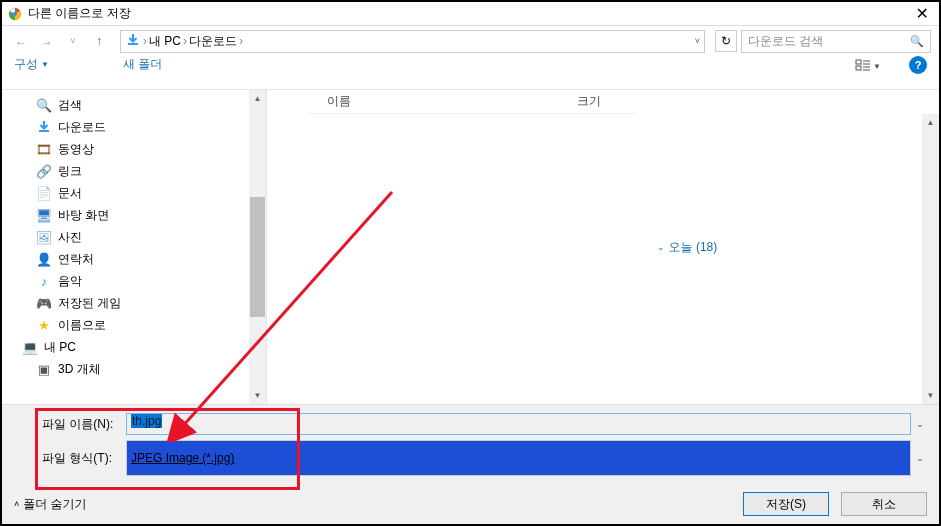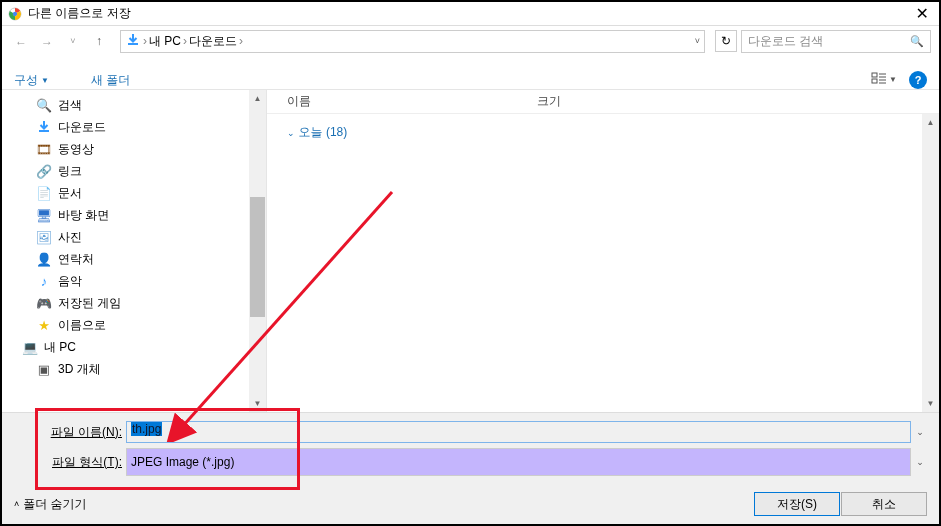--- a/index.html
+++ b/index.html
@@ -16,21 +16,21 @@
 .nav-arrow.up { color: #555; }
 .down-blue { color: #3399ff; }
 .breadcrumb { flex: 1; display: flex; align-items: center; border: 1px solid #ccc; height: 23px; padding: 0 4px; margin: 0 6px; gap: 2px; }
 .breadcrumb span { font-size: 12px; }
 .bc-sep { color: #888; font-size: 9px; }
 .brefresh { width: 22px; height: 22px; border: 1px solid #ccc; display: flex; align-items: center; justify-content: center; font-size: 12px; }
 .searchbox { width: 190px; height: 23px; border: 1px solid #ccc; display: flex; align-items: center; padding: 0 6px; color: #888; font-size: 12px; }
 .searchbox .mag { margin-left: auto; font-size: 11px; }
 
 
-.toolbar { height: 34px; display: flex; align-items: flex-end; padding: 0 12px; font-size: 12px; color: #1a6fb3; border-bottom: 1px solid #e5e5e5; gap: 6px; }
+.toolbar { height: 34px; display: flex; align-items: flex-start; padding: 0 12px; font-size: 12px; color: #1a6fb3; border-bottom: 1px solid #e5e5e5; gap: 22px; }
 .tb-item { display: flex; align-items: center; gap: 3px; cursor: pointer; }
 .tb-spacer { flex: 1; }
 .viewicon { width: 38px; height: 20px; border: 0; display: flex; align-items: center; justify-content: center; color: #555; gap:2px;}
 .help { width: 18px; height: 18px; border-radius: 50%; background: #0078d7; color: #fff; display: flex; align-items: center; justify-content: center; font-size: 11px; font-weight: bold; }
 
 
 .main { flex: 1; display: flex; overflow: hidden; }
 .tree { width: 265px; border-right: 1px solid #e5e5e5; padding: 4px 0 4px 34px; font-size: 12px; overflow-y: hidden; position: relative; }
 .tree-scroll { position: absolute; right: 0; top: 0; bottom: 0; width: 17px; background: #f0f0f0; display:flex; flex-direction:column;}
 .tree-scroll .arr { height:17px; display:flex; align-items:center; justify-content:center; font-size:8px; color:#666;}
@@ -45,45 +45,45 @@
 .ico-doc { color:#5a9bd5; }
 .ico-desktop { color:#2a6fc9; }
 .ico-pic { color:#5a9bd5; }
 .ico-contact { color:#d08030; }
 .ico-music { color:#3399ff; }
 .ico-saved { color:#777; }
 .ico-fav { color:#f1c40f; }
 .ico-pc { color:#2a6fc9; }
 .ico-3d { color:#555; }
 
-.content { flex: 1; display: flex; flex-direction: column; position: relative; }
+.content { flex: 1; display: flex; flex-direction: row; position: relative; padding-left: 40px; }
 .cols { display: flex; height: 24px; align-items: center; padding-left: 20px; font-size: 12px; color: #444; border-bottom: 1px solid #eee; }
 .col-name { width: 250px; }
 .col-date { width: 140px; }
 .col-type { width: 120px; }
 .col-size { width: 60px; }
 .group { padding: 10px 20px; font-size: 12px; color: #1a6fb3; display:flex; align-items:center; gap:4px;}
 .group .chev { font-size: 9px; }
 .content-scroll { position:absolute; right:0; top:24px; bottom:0; width:17px; background:#f0f0f0; display:flex; flex-direction:column;}
 .content-scroll .arr { height:17px; display:flex; align-items:center; justify-content:center; font-size:8px; color:#666;}
 
 
 .savefields { background: #f0f0f0; border-top: 1px solid #ddd; padding: 8px 10px 8px 40px; font-size: 12px; position:relative;}
 .fieldrow { display: flex; align-items: center; margin-bottom: 5px; }
-.fieldrow label { width: 80px; text-align: right; margin-right: 4px; text-decoration: underline; }
+.fieldrow label { width: 80px; margin-right: 4px; }
 .fname { flex: 1; height: 22px; border: 1px solid #7eb4ea; padding: 0 4px; font-size: 12px; }
 .fname .sel { background: #0078d7; color: #0f172a; padding: 0 1px; }
-.ftype { flex: 1; height: 28px; border: 1px solid #ccc; background: #c4b5fd; padding: 2px 4px; display: flex; align-items: center; }
+.ftype { flex: 1; height: 36px; border: 1px solid #ccc; background: #1d4ed8; padding: 2px 4px; display: flex; align-items: center; text-decoration: underline; }
 .combo-drop { width: 18px; text-align: center; color: #555; font-size:9px;}
 
 
 .footer { height: 40px; background: #f0f0f0; display: flex; align-items: center; padding: 0 12px; font-size: 12px; }
 .hide-folders { display:flex; align-items:center; gap:4px; cursor:pointer;}
 .foot-spacer { flex: 1; }
-.btn { width: 86px; height: 24px; border: 1px solid #aaa; background: #e9e9e9; font-size: 12px; margin-left: 1px; cursor: pointer; display:flex; align-items:center; justify-content:center;}
+.btn { width: 86px; height: 24px; border: 1px solid #aaa; background: #e9e9e9; font-size: 12px; margin-left: 12px; cursor: pointer; display:flex; align-items:center; justify-content:center;}
 .btn.primary { border: 1px solid #0078d7; }
 
 
 .red-box { position: absolute; border: 3px solid #e8142a; pointer-events: none; }
 .arrow-svg { position: absolute; pointer-events: none; }
 </style>
 </head>
 <body>
 
 <div class="titlebar">

